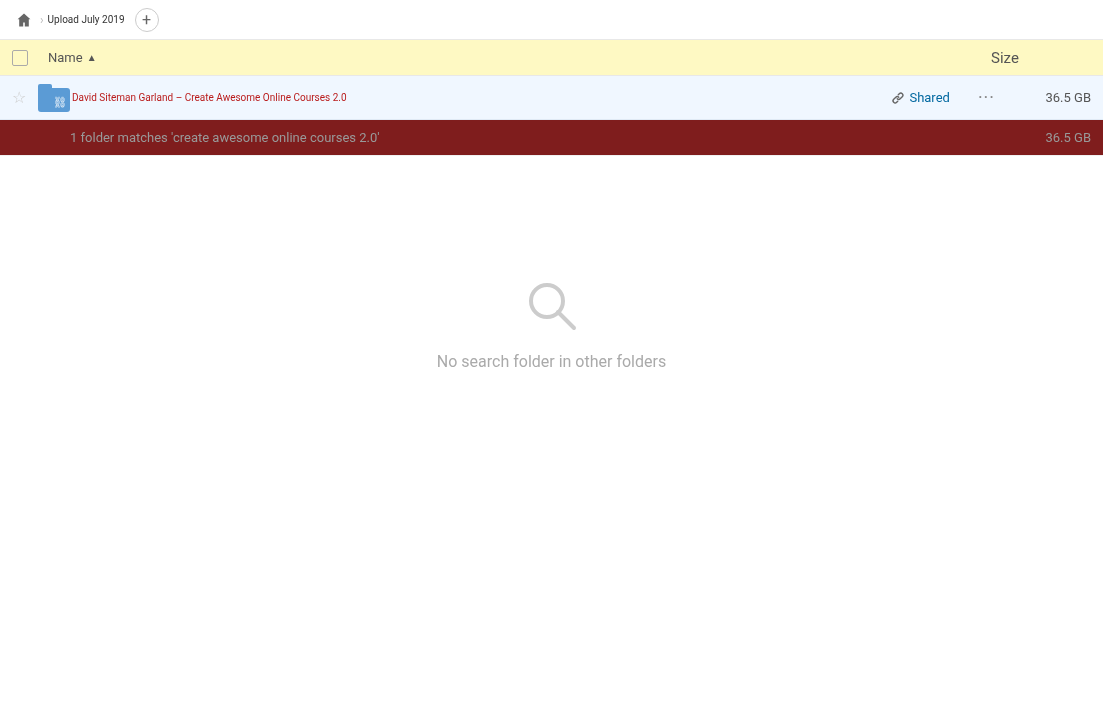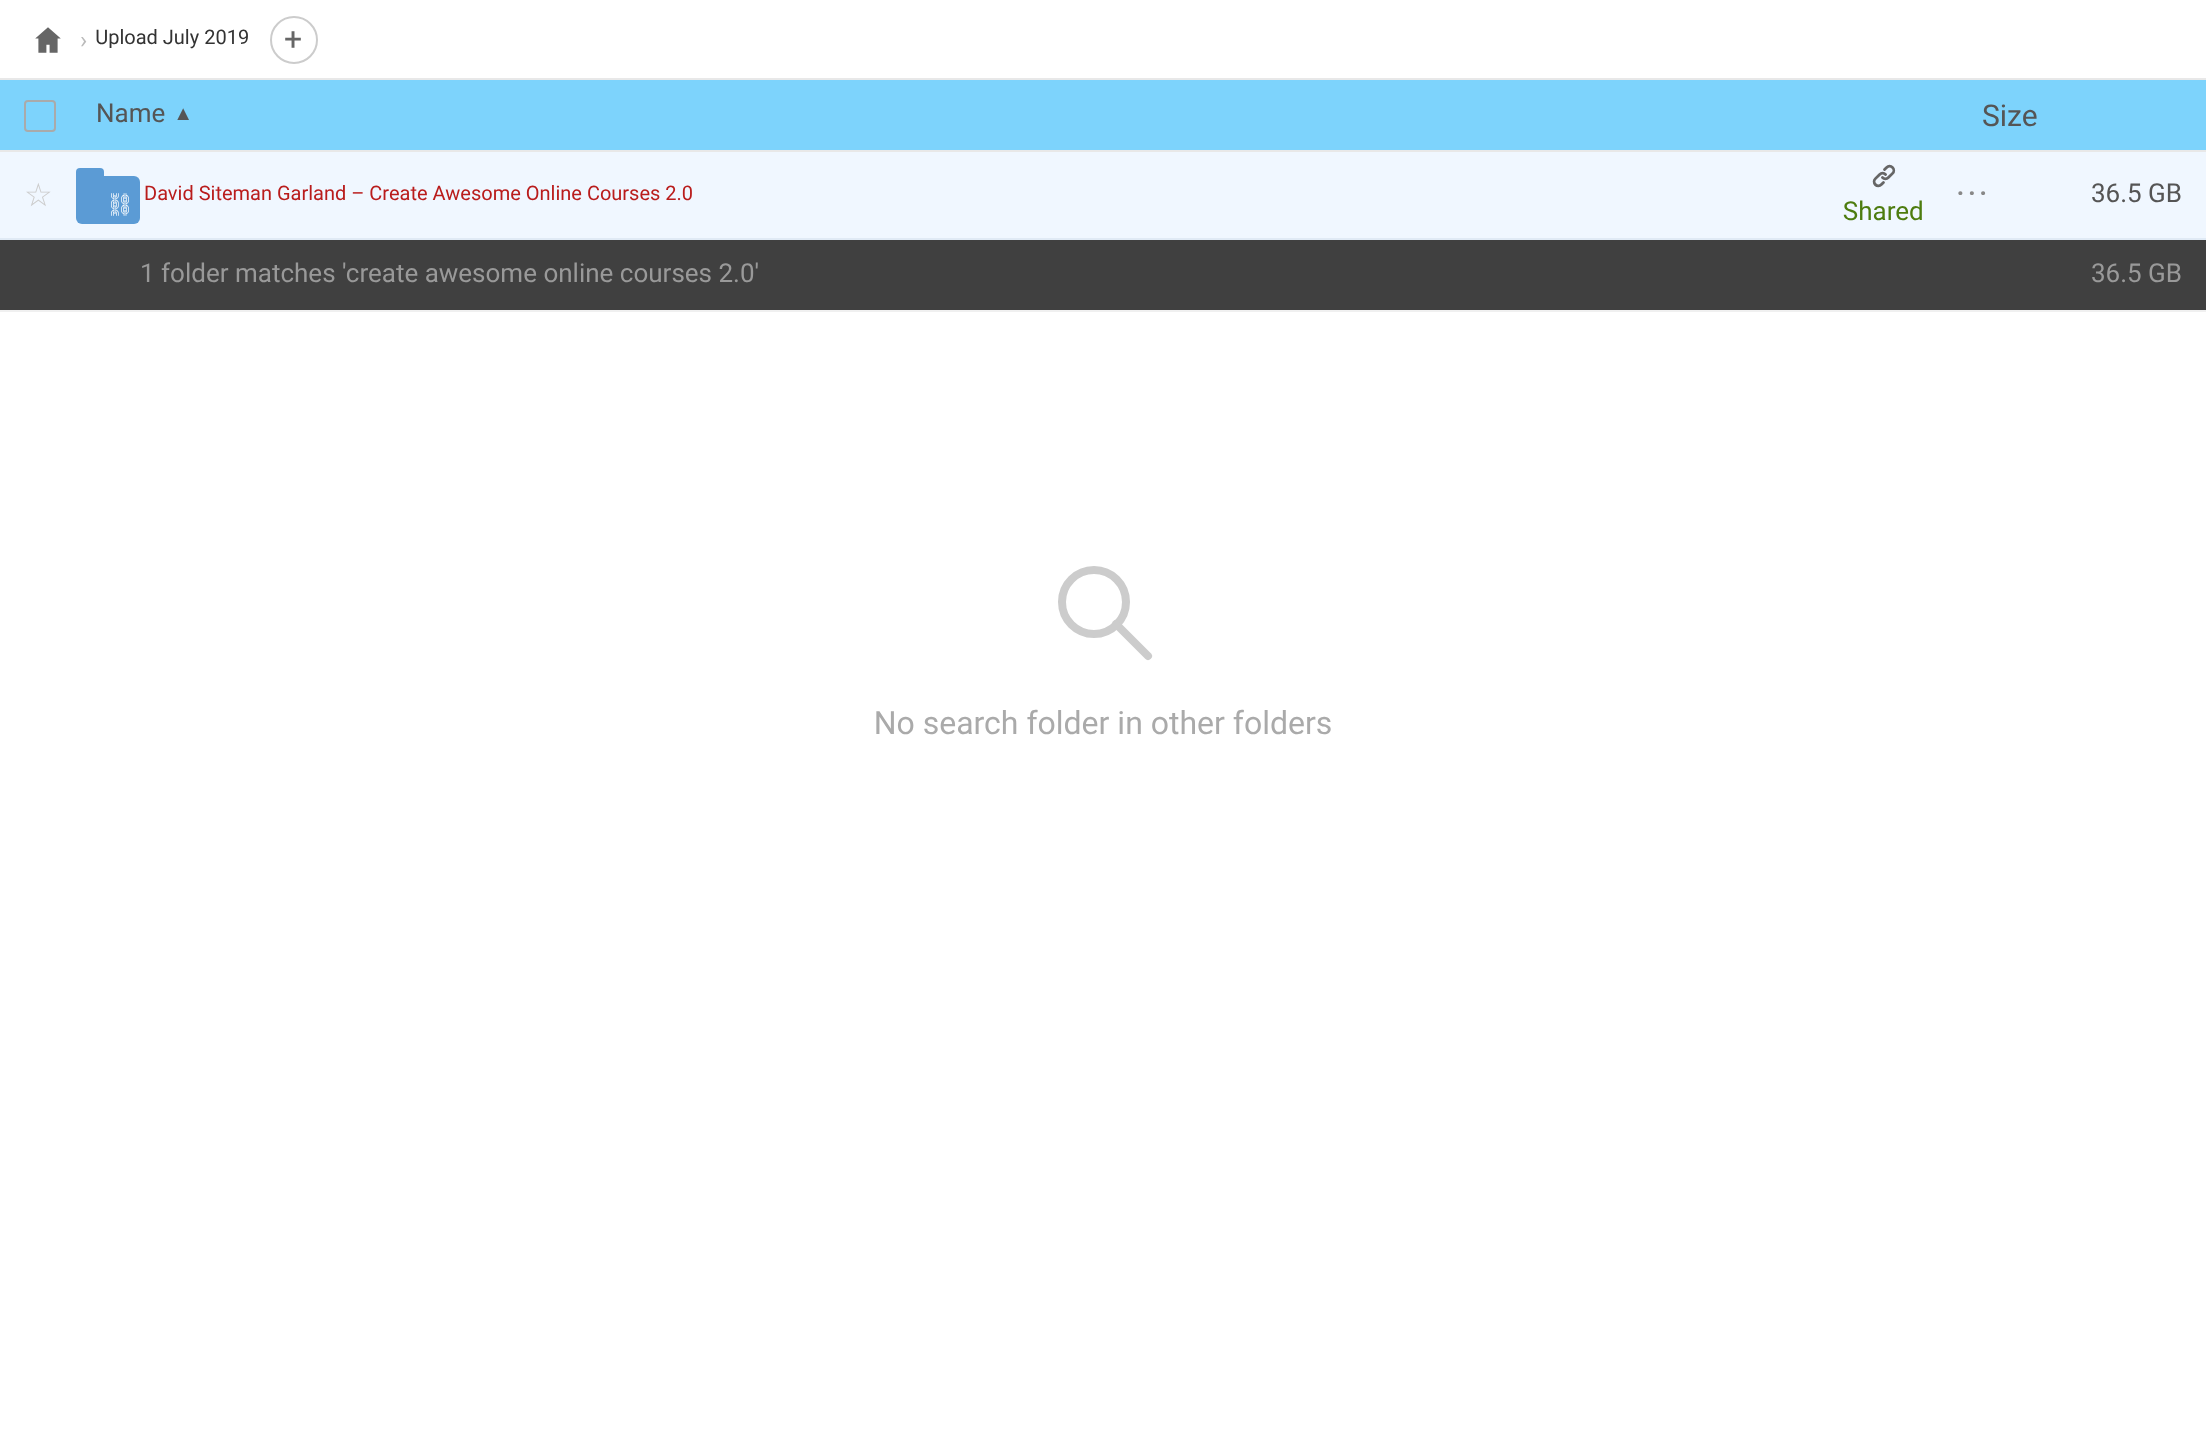--- a/index.html
+++ b/index.html
@@ -69,21 +69,21 @@
       line-height: 1;
     }
 
     
     .column-headers {
       display: flex;
       align-items: center;
       padding: 0 12px;
       height: 36px;
       border-bottom: 1px solid #e8e8e8;
-      background: #7dd3fc;
+      background: #fef9c3;
     }
 
     .checkbox-col {
       width: 36px;
       display: flex;
       align-items: center;
     }
 
     .checkbox {
       width: 16px;
@@ -182,24 +182,23 @@
       font-size: 10px;
       white-space: nowrap;
       overflow: hidden;
       text-overflow: ellipsis;
     }
 
     .shared-badge {
       display: flex;
       align-items: center;
       gap: 4px;
-      color: #4d7c0f;
-      font-size: 13px;
-      margin-right: 8px;
-      flex-direction: column;
+      color: #0369a1;
+      font-size: 13px;
+      margin-right: 20px;
     }
 
     .shared-badge svg {
       width: 14px;
       height: 14px;
       fill: #666;
     }
 
     .more-options {
       color: #888;
@@ -216,21 +215,21 @@
       color: #555;
       font-size: 13px;
     }
 
     
     .match-info-row {
       display: flex;
       align-items: center;
       padding: 0 12px 0 70px;
       height: 36px;
-      background: #404040;
+      background: #7f1d1d;
       border-bottom: 1px solid #f0f0f0;
     }
 
     .match-text {
       flex: 1;
       color: #999;
       font-size: 13px;
     }
 
     .match-size {

